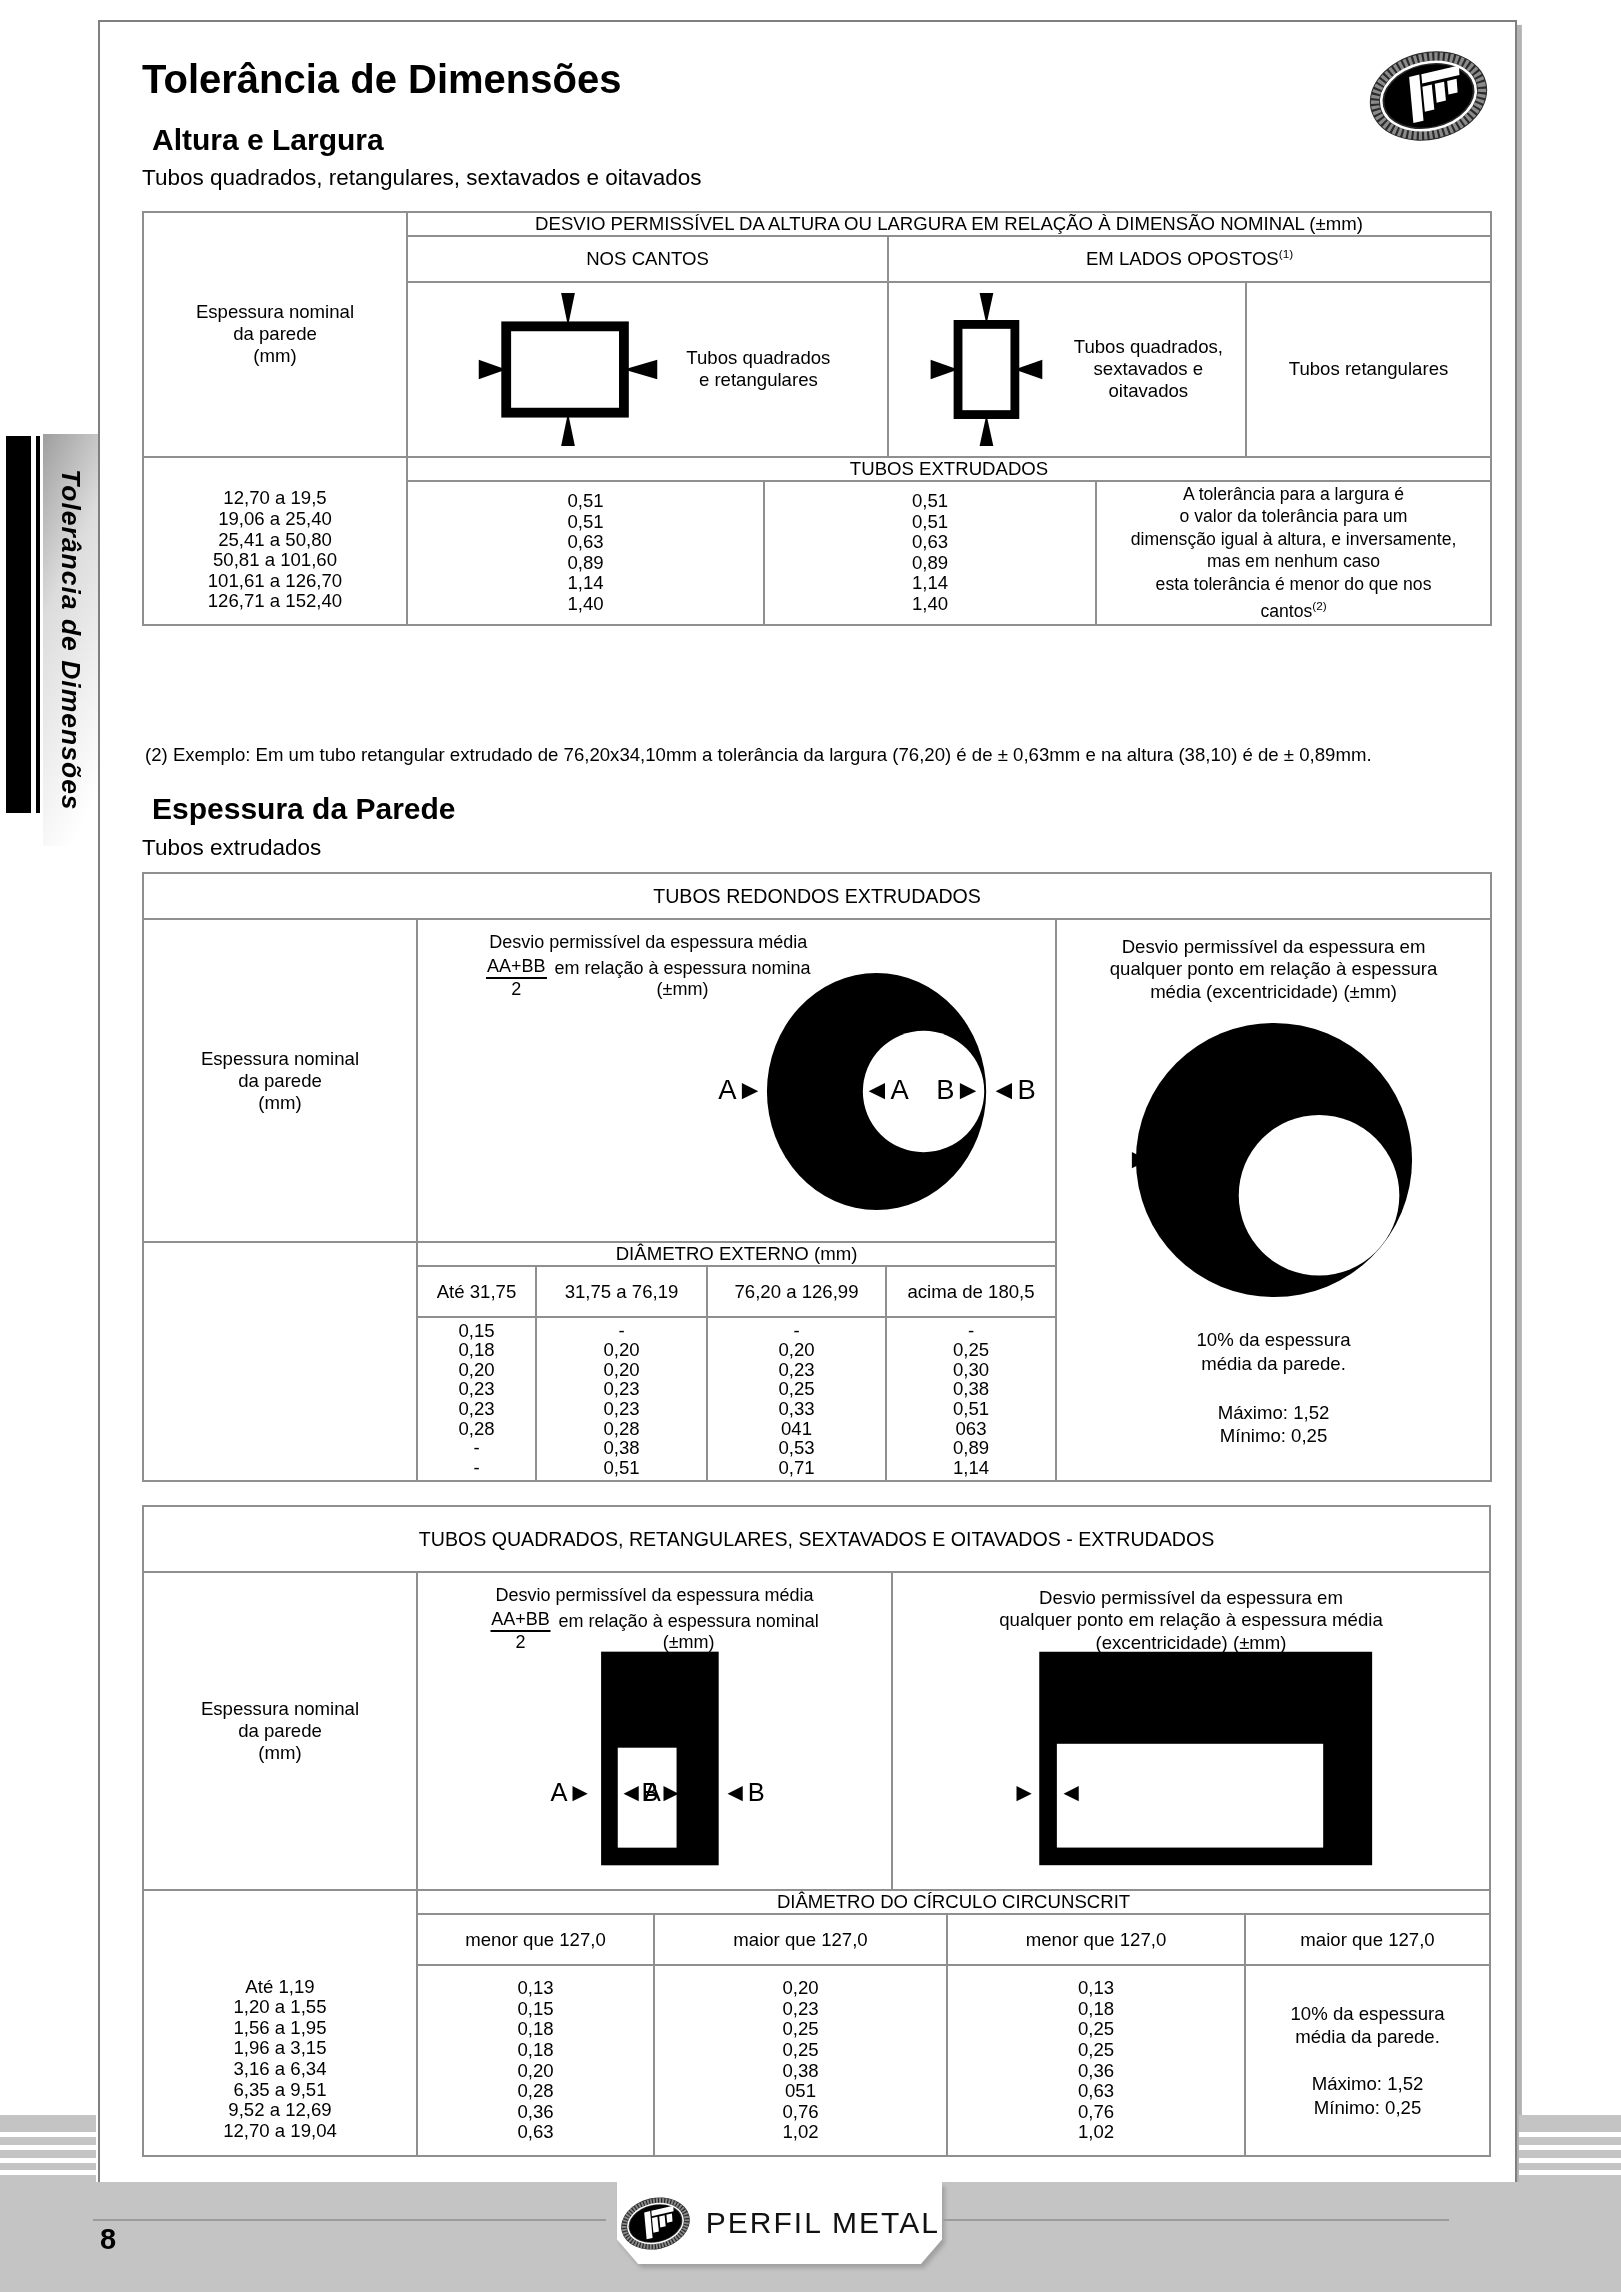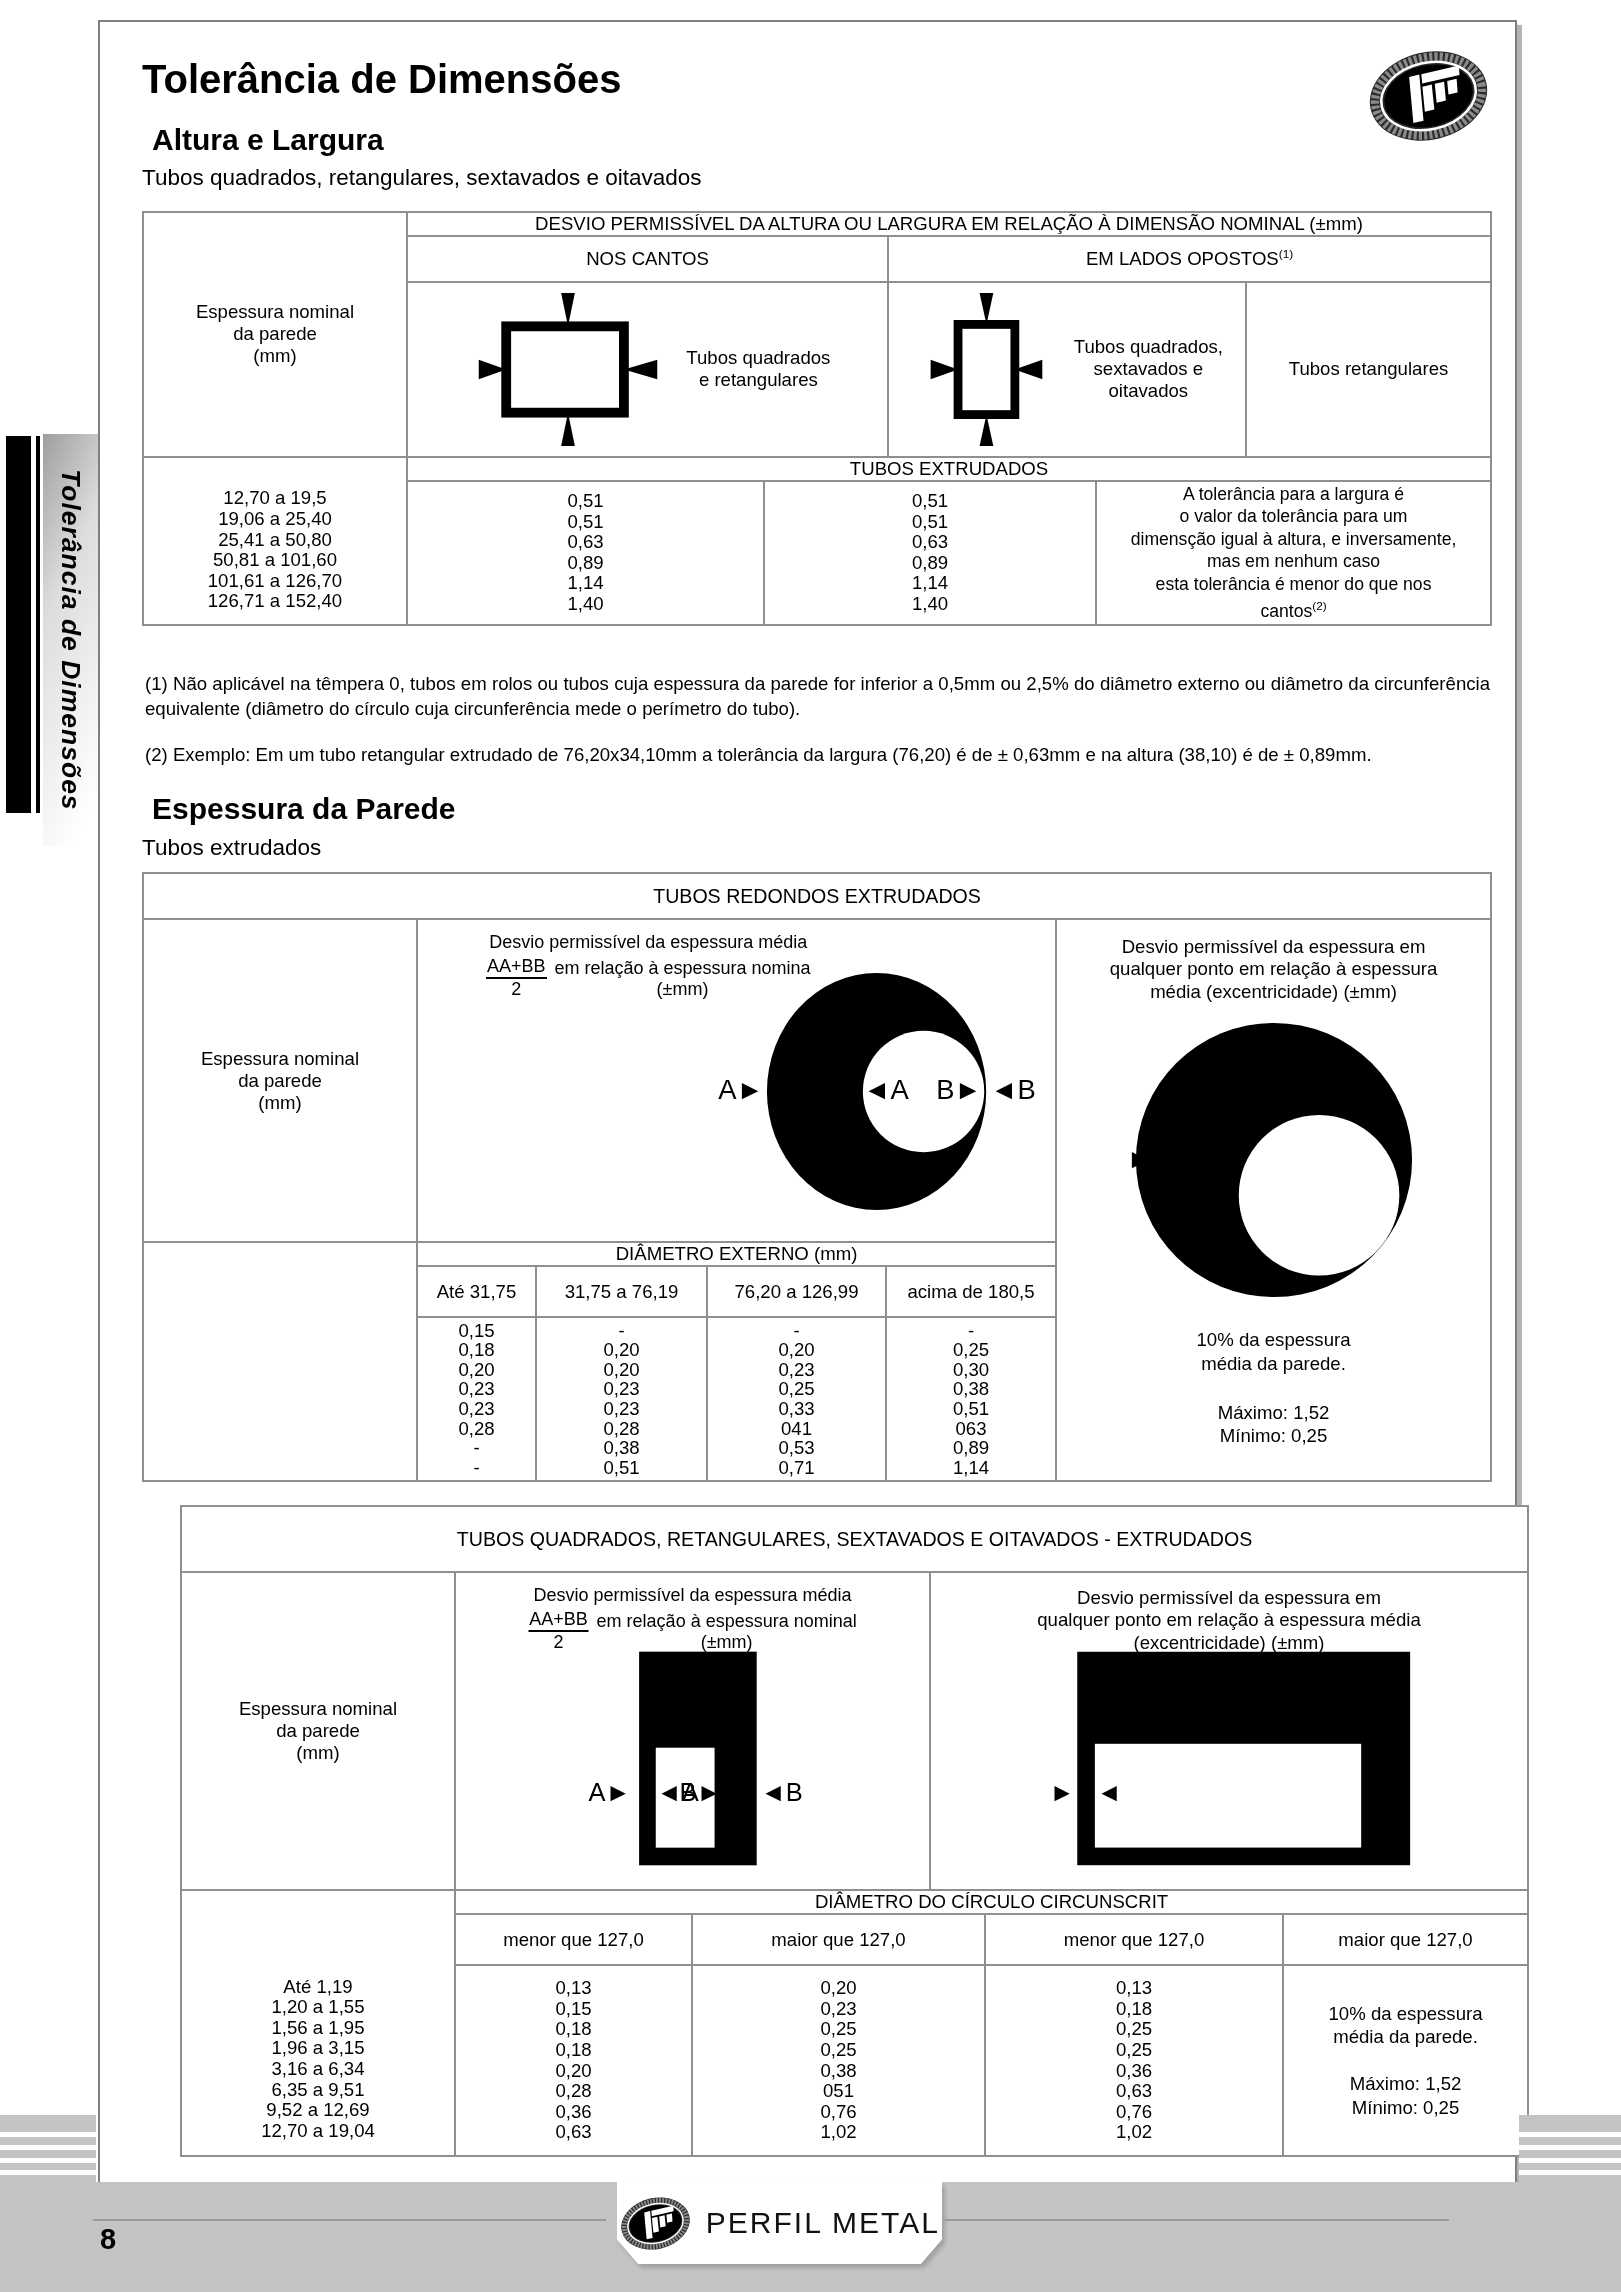--- a/index.html
+++ b/index.html
@@ -192,21 +192,20 @@
 o valor da tolerância para um
 dimensção igual à altura, e inversamente,
 mas em nenhum caso
 esta tolerância é menor do que nos
 cantos</span><sup>(2)</sup>
       </td>
     </tr>
   </tbody>
     </table>
 
-  <div class="note" style="top:672px;">(1) Não aplicável na têmpera 0, tubos em rolos ou tubos cuja espessura da parede for inferior a 0,5mm ou 2,5% do diâmetro externo ou diâmetro da circunferência equivalente (diâmetro do círculo cuja circunferência mede o perímetro do tubo).</div>
   <div class="note" style="top:743px;">(2) Exemplo: Em um tubo retangular extrudado de 76,20x34,10mm a tolerância da largura (76,20) é de ± 0,63mm e na altura (38,10) é de ± 0,89mm.</div>
 
   <div class="h2" style="top:792px;">Espessura da Parede</div>
   <div class="h3" style="top:835px;">Tubos extrudados</div>
 
   <table class="t" style="left:142px;top:872px;width:1348px;">
     <colgroup>
         <col style="width:274px">
         <col style="width:119px">
         <col style="width:171px">
@@ -315,21 +314,21 @@
         <div>0,38</div>
         <div>0,51</div>
         <div>063</div>
         <div>0,89</div>
         <div>1,14</div>
       </td>
     </tr>
   </tbody>
     </table>
 
-  <table class="t" style="left:142px;top:1505px;width:1348px;margin-left:38px;">
+  <table class="t" style="left:142px;top:1505px;width:1348px;">
     <colgroup>
         <col style="width:274px">
         <col style="width:237px">
         <col style="width:238px">
         <col style="width:55px">
         <col style="width:298px">
         <col style="width:245px">
       </colgroup>
     <tbody>
         <tr>

